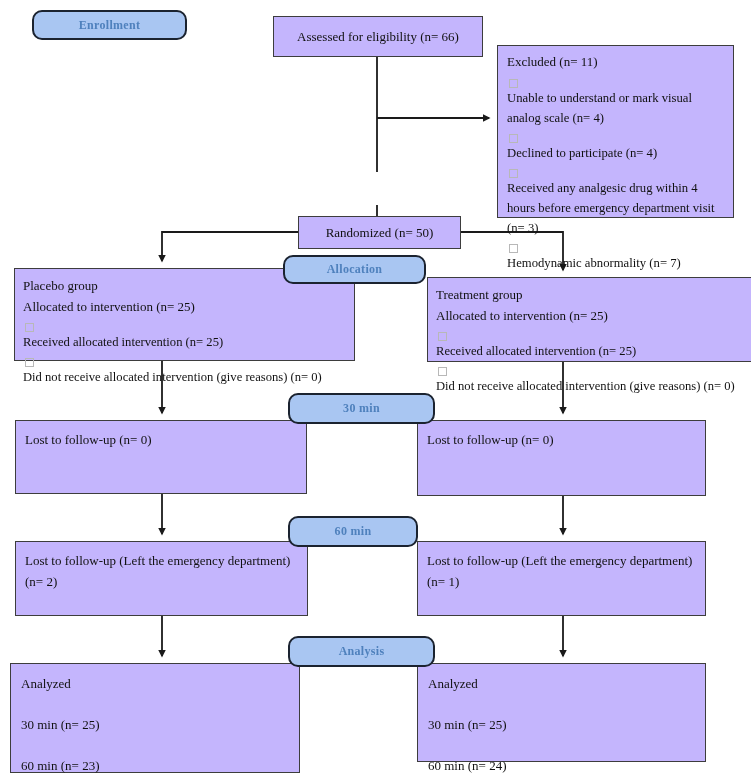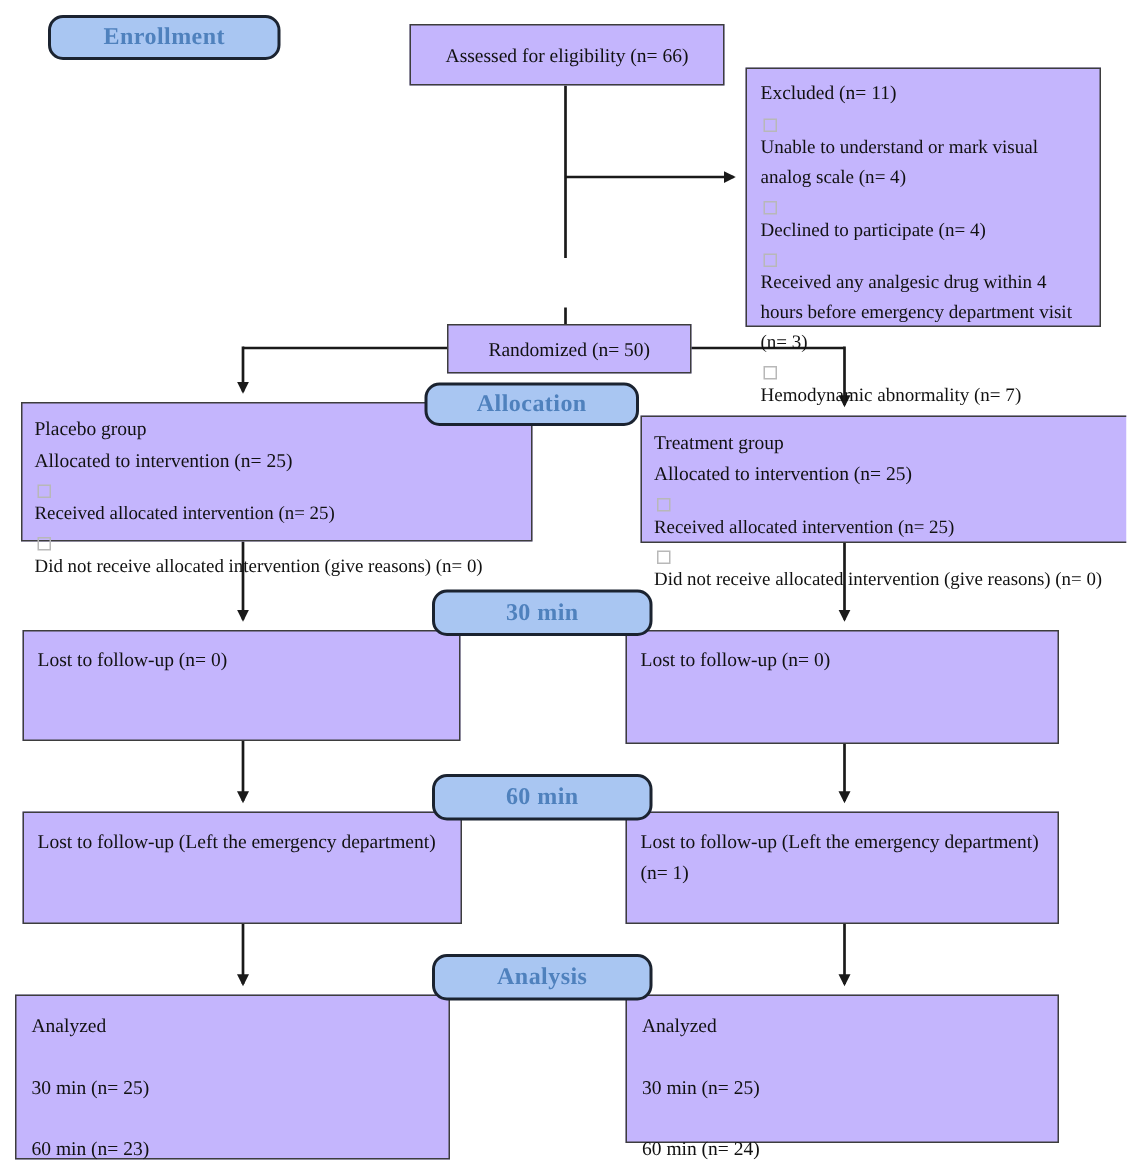--- a/index.html
+++ b/index.html
@@ -20,35 +20,35 @@
   svg.connectors line{stroke:var(--line);stroke-width:1.8;}
   svg.connectors marker path{fill:var(--line);}
   .box{
     position:absolute;background:#c4b5fd;border:1.4px solid var(--box-border);
     font-size:13px;line-height:21px;z-index:2;box-sizing:border-box;
   }
   .centered{display:flex;align-items:center;justify-content:center;text-align:center;}
   .pill{
     position:absolute;background:var(--pill-fill);border:2px solid var(--pill-border);
     border-radius:10px;display:flex;align-items:center;justify-content:center;
-    font-weight:bold;font-size:16px;color:var(--pill-text);z-index:3;box-sizing:border-box;
+    font-weight:bold;font-size:12px;color:var(--pill-text);z-index:3;box-sizing:border-box;
     letter-spacing:.3px;
   }
   
   .b-enroll{left:32px;top:10px;width:155px;height:30px;}
   .b-assessed{left:273px;top:16px;width:210px;height:41px;}
   .b-excluded{left:497px;top:45px;width:237px;height:173px;padding:6px 9px;}
   .b-random{left:298px;top:172px;width:163px;height:33px;margin-top:44px;}
   .b-alloc{left:283px;top:255px;width:143px;height:29px;}
   .b-placebo{left:14px;top:268px;width:341px;height:93px;padding:6px 8px;}
   .b-treat{left:427px;top:277px;width:337px;height:85px;padding:6px 8px;}
   .b-p30{left:288px;top:393px;width:147px;height:31px;}
   .b-30l{left:15px;top:420px;width:292px;height:74px;padding:8px 9px;}
   .b-30r{left:417px;top:420px;width:289px;height:76px;padding:8px 9px;}
-  .b-p60{left:288px;top:516px;width:147px;height:31px;}
+  .b-p60{left:288px;top:516px;width:130px;height:31px;}
   .b-60l{left:15px;top:541px;width:293px;height:75px;padding:8px 9px;}
   .b-60r{left:417px;top:541px;width:289px;height:75px;padding:8px 9px;}
   .b-pan{left:288px;top:636px;width:147px;height:31px;}
   .b-anl{left:10px;top:663px;width:290px;height:110px;padding:9px 10px;}
   .b-anr{left:417px;top:663px;width:289px;height:99px;padding:9px 10px;}
   
   .reason{display:flex;align-items:flex-start;line-height:20px;font-size:12.7px;flex-direction:column;}
   .reason .chk{flex:0 0 auto;width:7px;height:7px;border:1px solid var(--bullet);margin:6px 7px 0 2px;}
   .reason .rt{flex:1 1 auto;}
   .oneline{white-space:nowrap;font-size:12.6px;}
@@ -154,20 +154,21 @@
 
   <div class="box b-30l">
     <div>Lost to follow-up (n= 0)</div>
   </div>
   <div class="box b-30r">
     <div>Lost to follow-up (n= 0)</div>
   </div>
 
   <div class="box b-60l">
     <div>Lost to follow-up (Left the emergency department)</div>
+    <div>(n= 2)</div>
   </div>
   <div class="box b-60r">
     <div>Lost to follow-up (Left the emergency department)</div>
     <div>(n= 1)</div>
   </div>
 
   <div class="box b-anl">
     <div class="aline">Analyzed</div>
     <div class="aline gapline">30 min (n= 25)</div>
     <div class="gapline">60 min (n= 23)</div>

